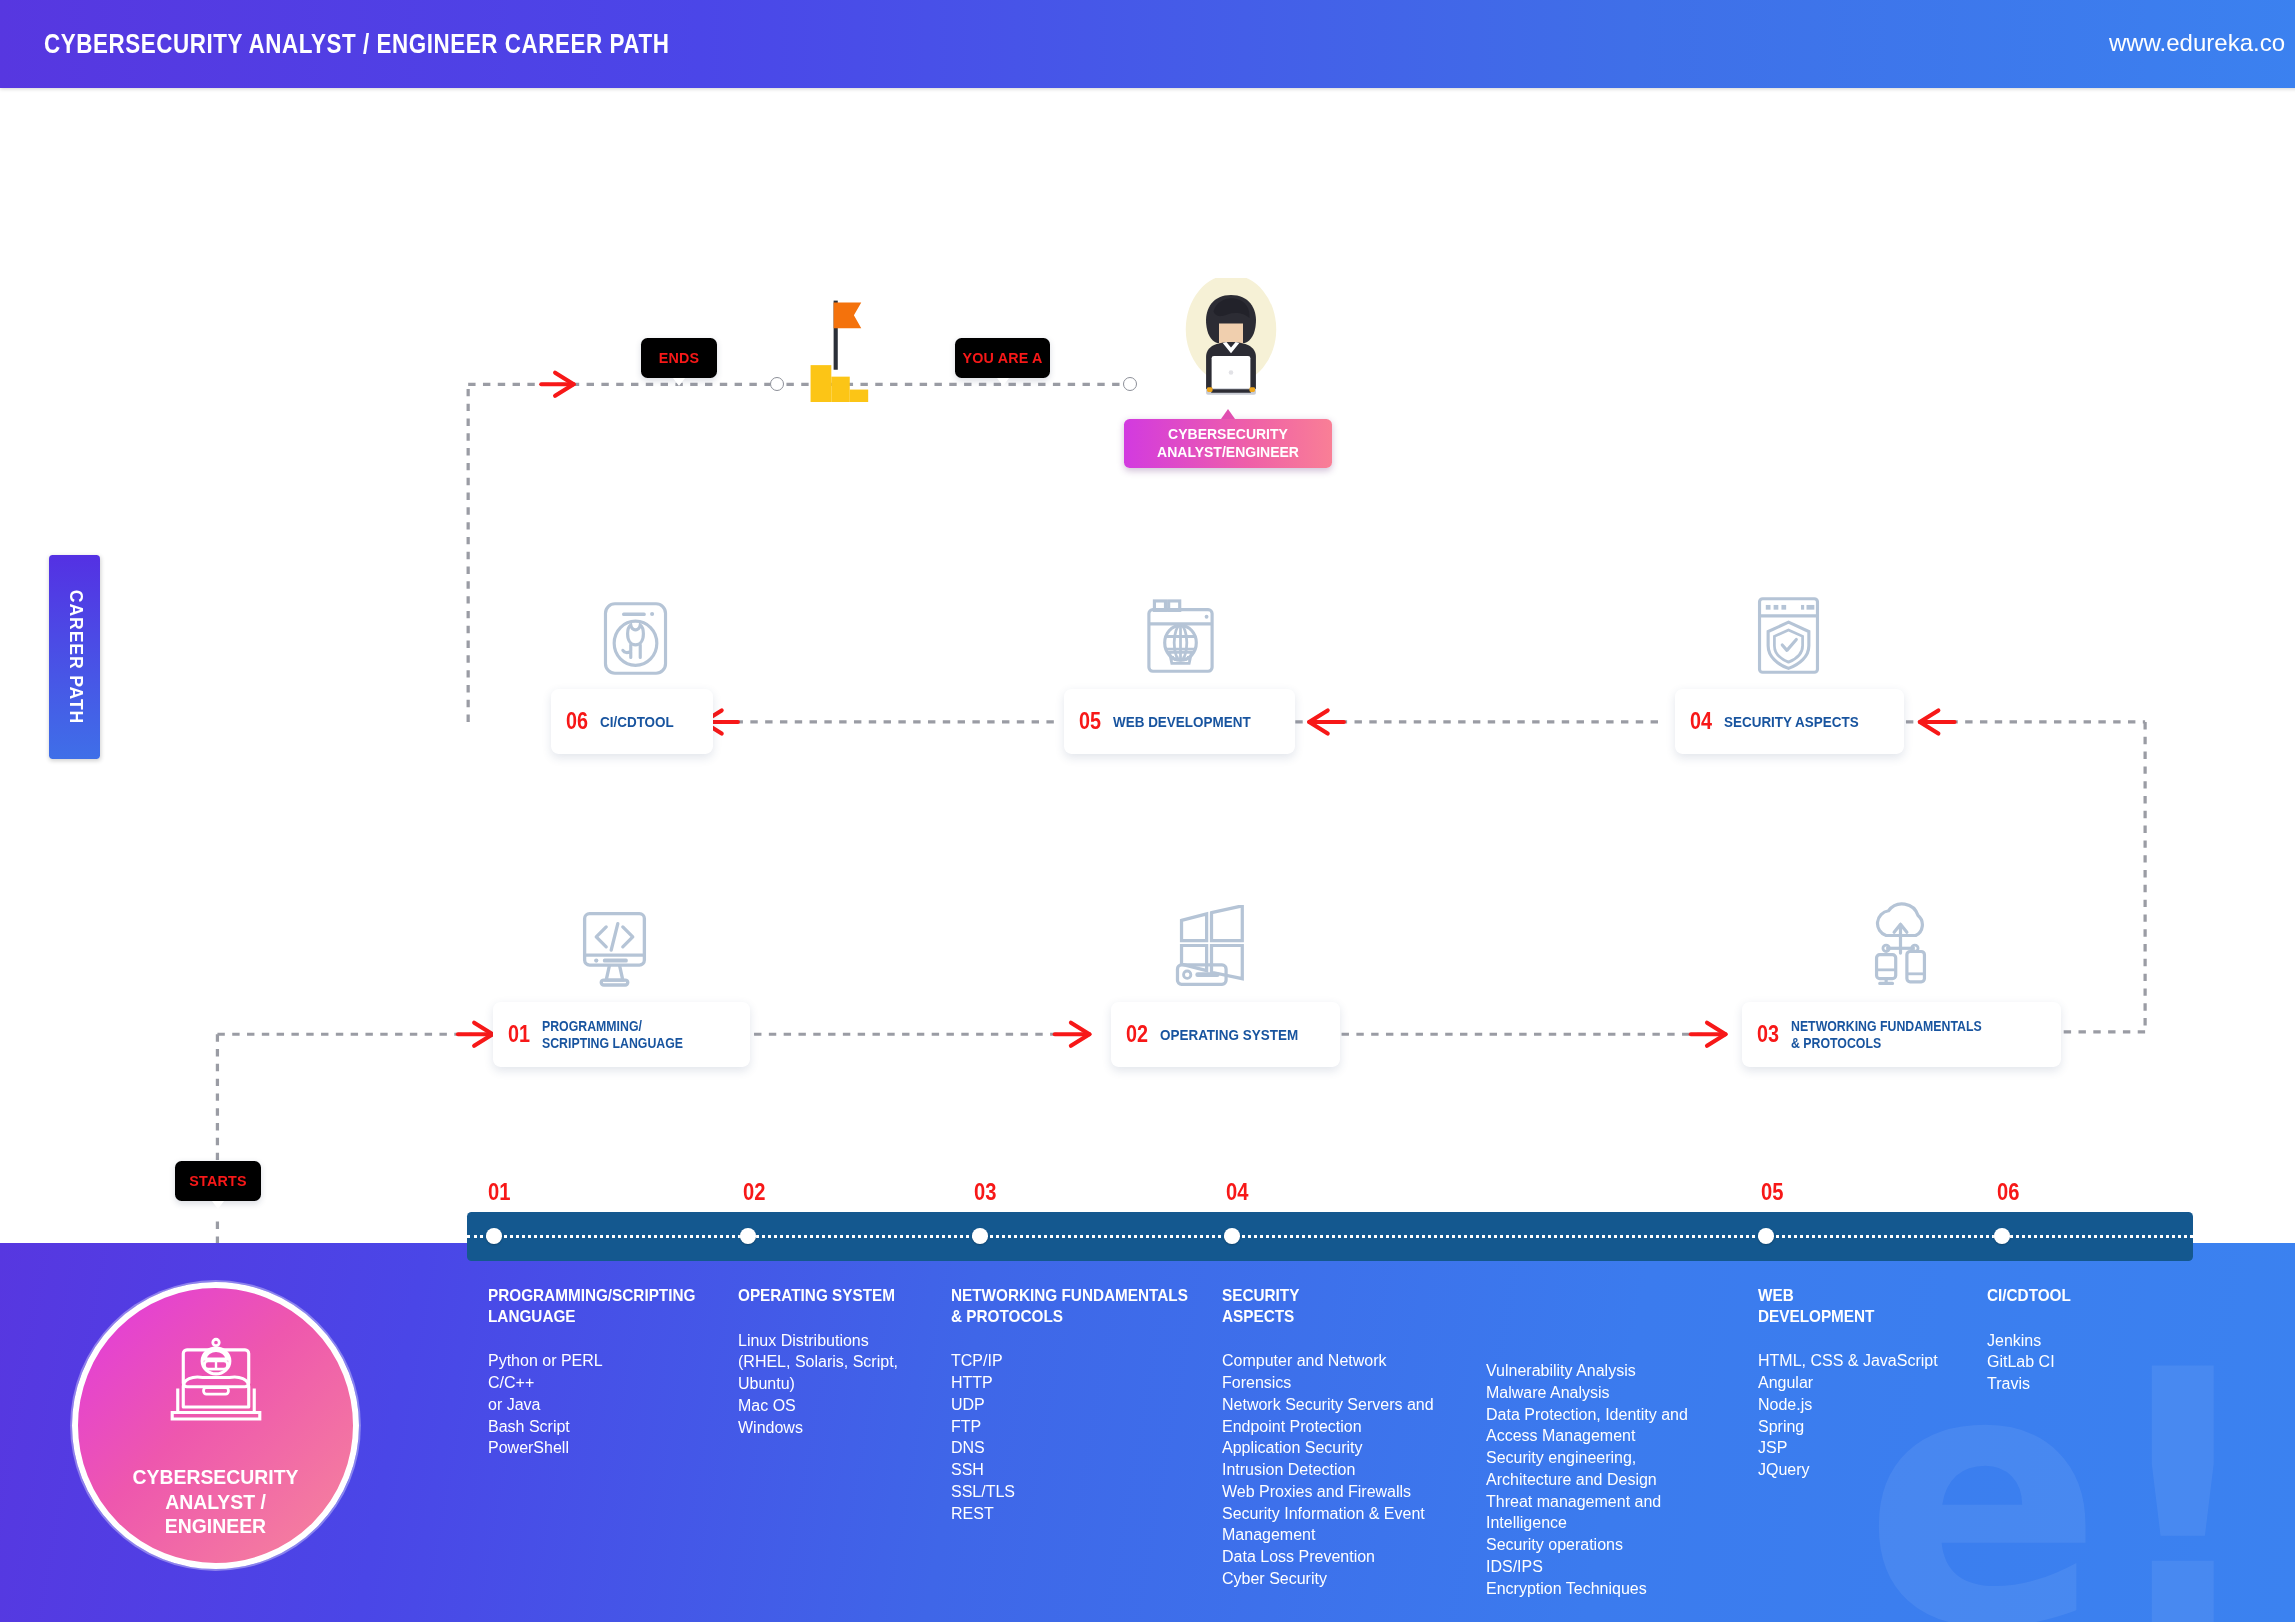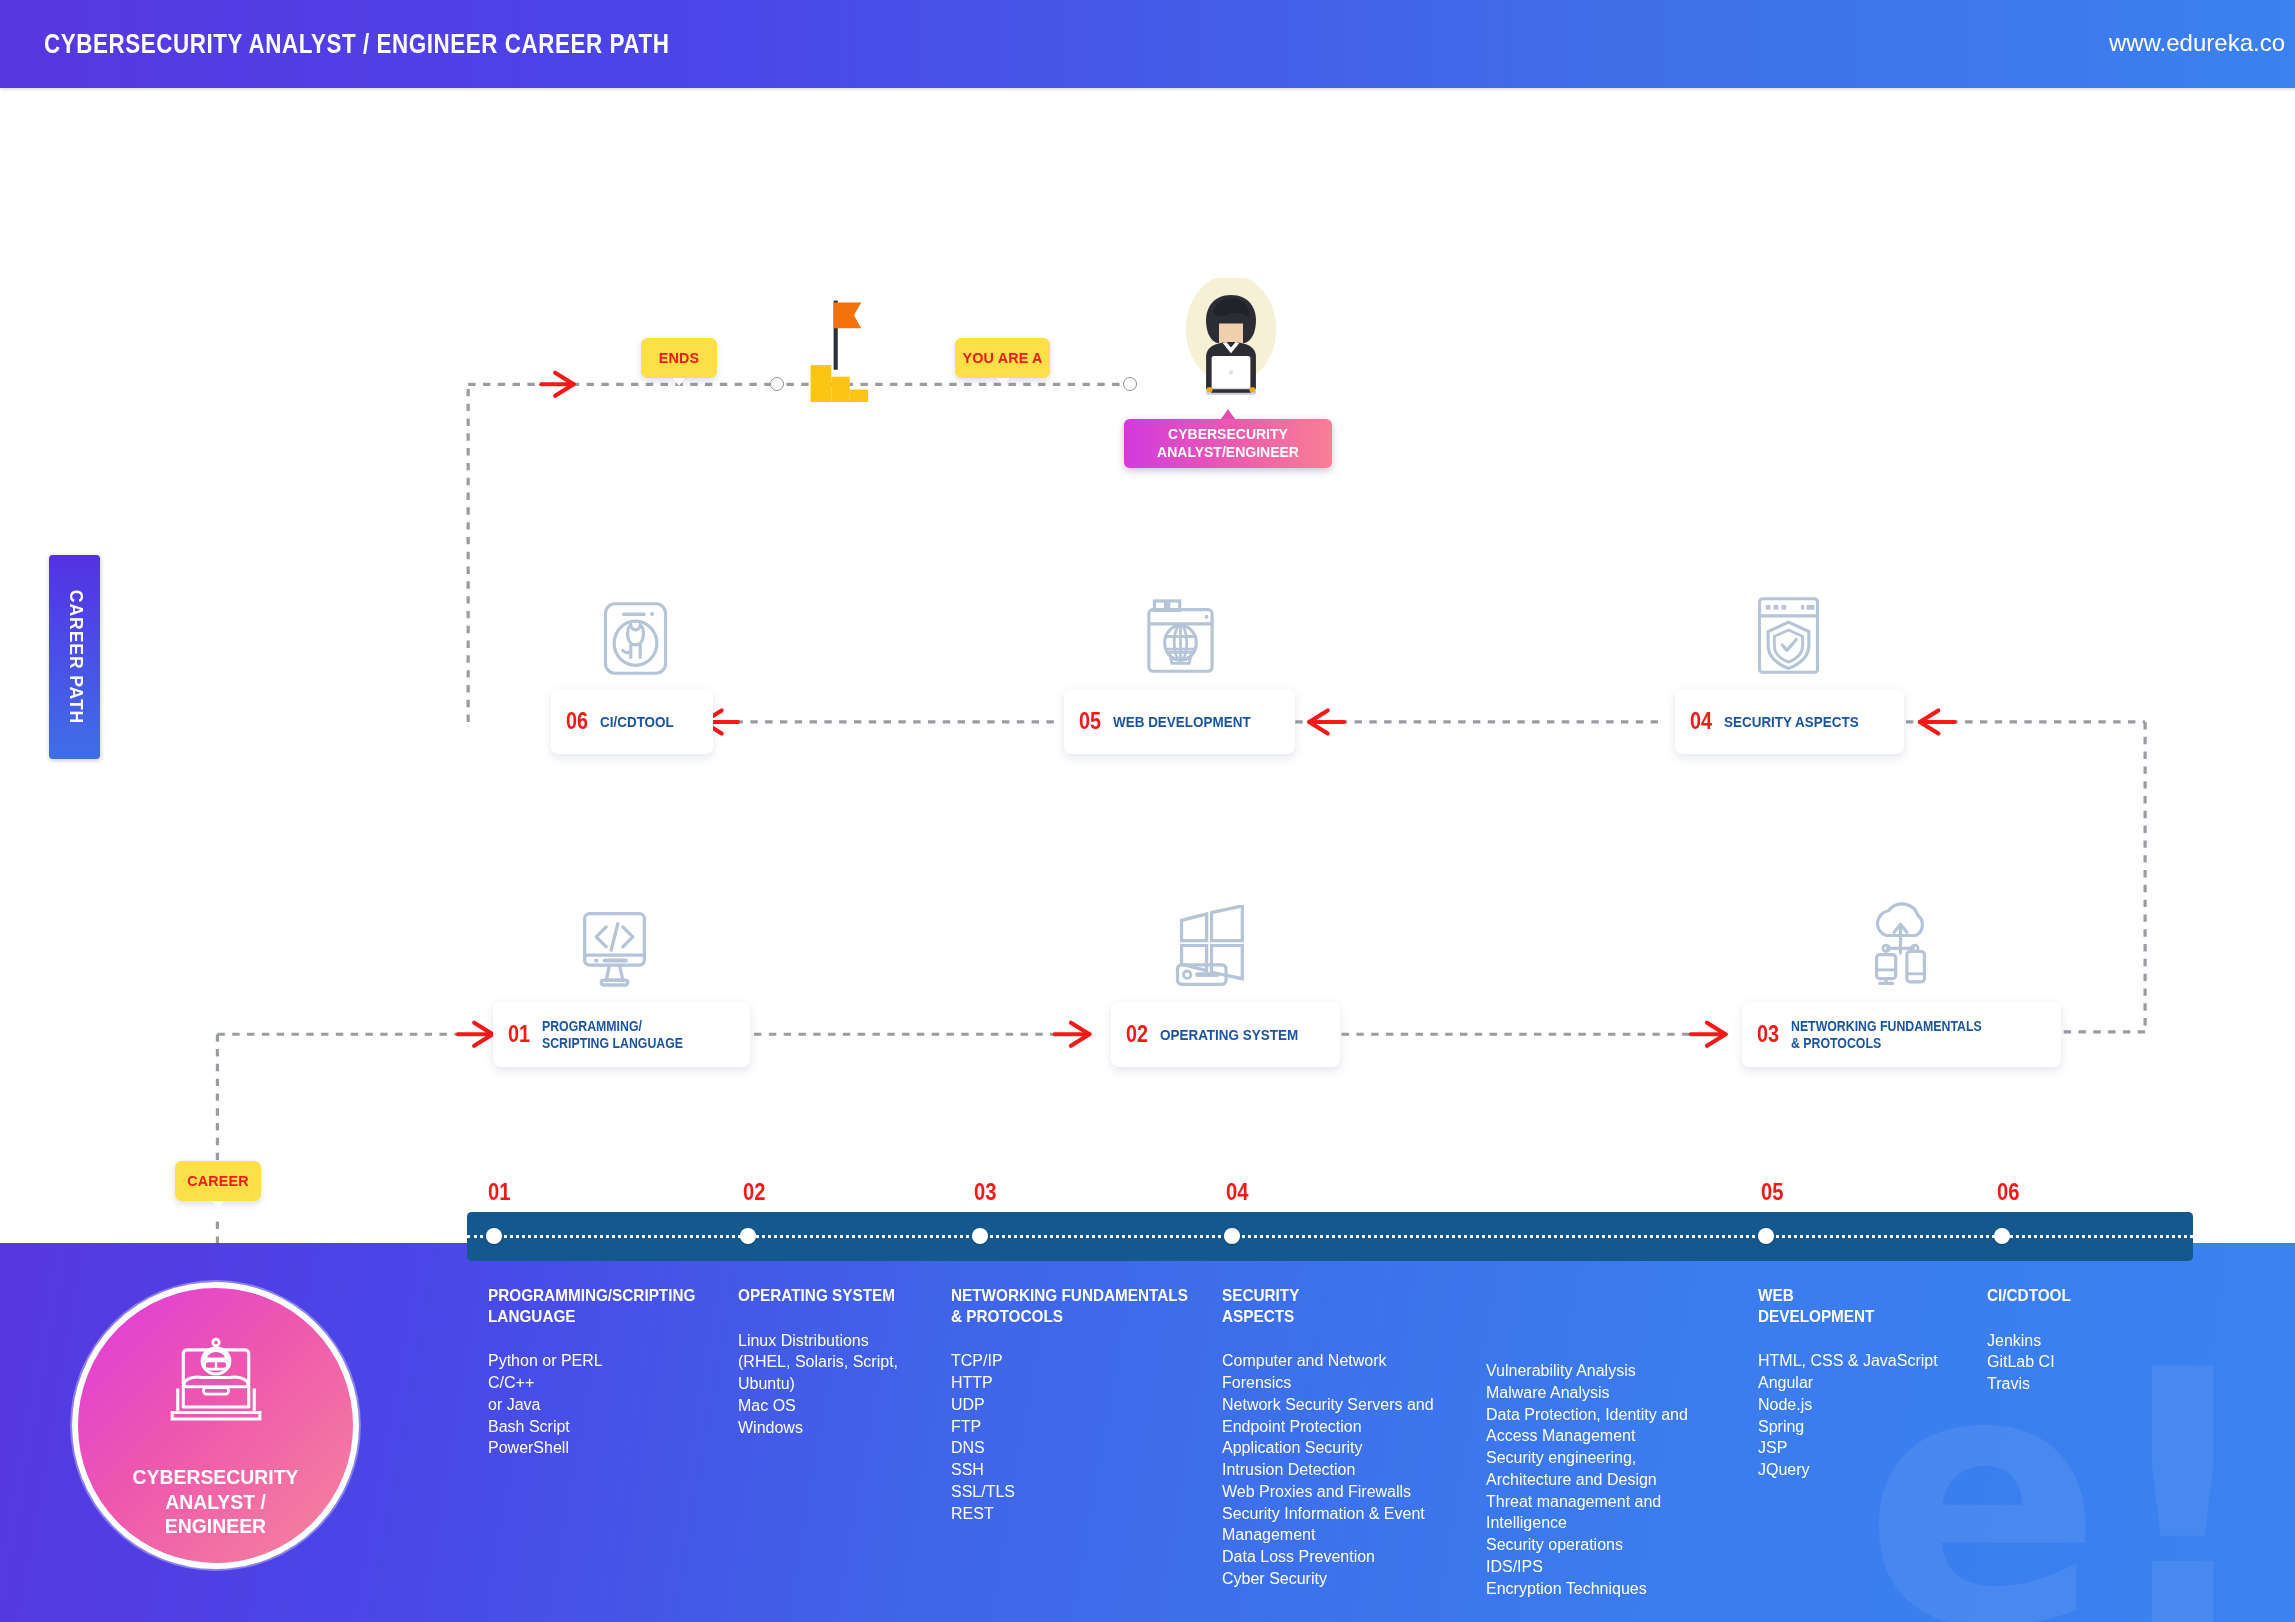--- a/index.html
+++ b/index.html
@@ -39,21 +39,21 @@
     position:absolute;left:50%;top:50%;
     transform:translate(-50%,-50%) rotate(90deg);
     white-space:nowrap;color:#fff;font-weight:bold;font-size:17.6px;letter-spacing:0.9px;
   }
 
   
   .paths{position:absolute;left:0;top:0;width:2295px;height:1623px;pointer-events:none;}
 
   
   .bubble{
-    position:absolute;background:#fde047;border-radius:6.5px;
+    position:absolute;background:#000000;border-radius:6.5px;
     box-shadow:0 2.3px 6.5px rgba(40,50,90,.16);
     color:#f71818;font-weight:bold;letter-spacing:0.2px;
     display:flex;align-items:center;justify-content:center;
   }
   .bubble:after{
     content:"";position:absolute;left:50%;bottom:-7.9px;margin-left:-5.6px;
     border-left:6px solid transparent;border-right:6px solid transparent;
     border-top:8.3px solid #fff;
   }
 
@@ -354,21 +354,21 @@
     <span class="step-label">OPERATING SYSTEM</span>
   </div>
 
   <div class="step-card" style="left:1742px;top:1002px;width:319px;height:65px;">
     <span class="step-num">03</span>
     <span class="step-label" style="font-size:14px;">NETWORKING FUNDAMENTALS
 &amp; PROTOCOLS</span>
   </div>
 
   <div class="bubble" style="left:175px;top:1161px;width:86px;height:40px;font-size:14.3px;">
-    <span>CAREER</span>
+    <span>STARTS</span>
   </div>
 
   <div class="bottom-panel">
     <div class="watermark">e!</div>
   </div>
 
   <div class="tl-num" style="left:488px;">01</div>
   <div class="tl-num" style="left:743px;">02</div>
   <div class="tl-num" style="left:974px;">03</div>
   <div class="tl-num" style="left:1226px;">04</div>

